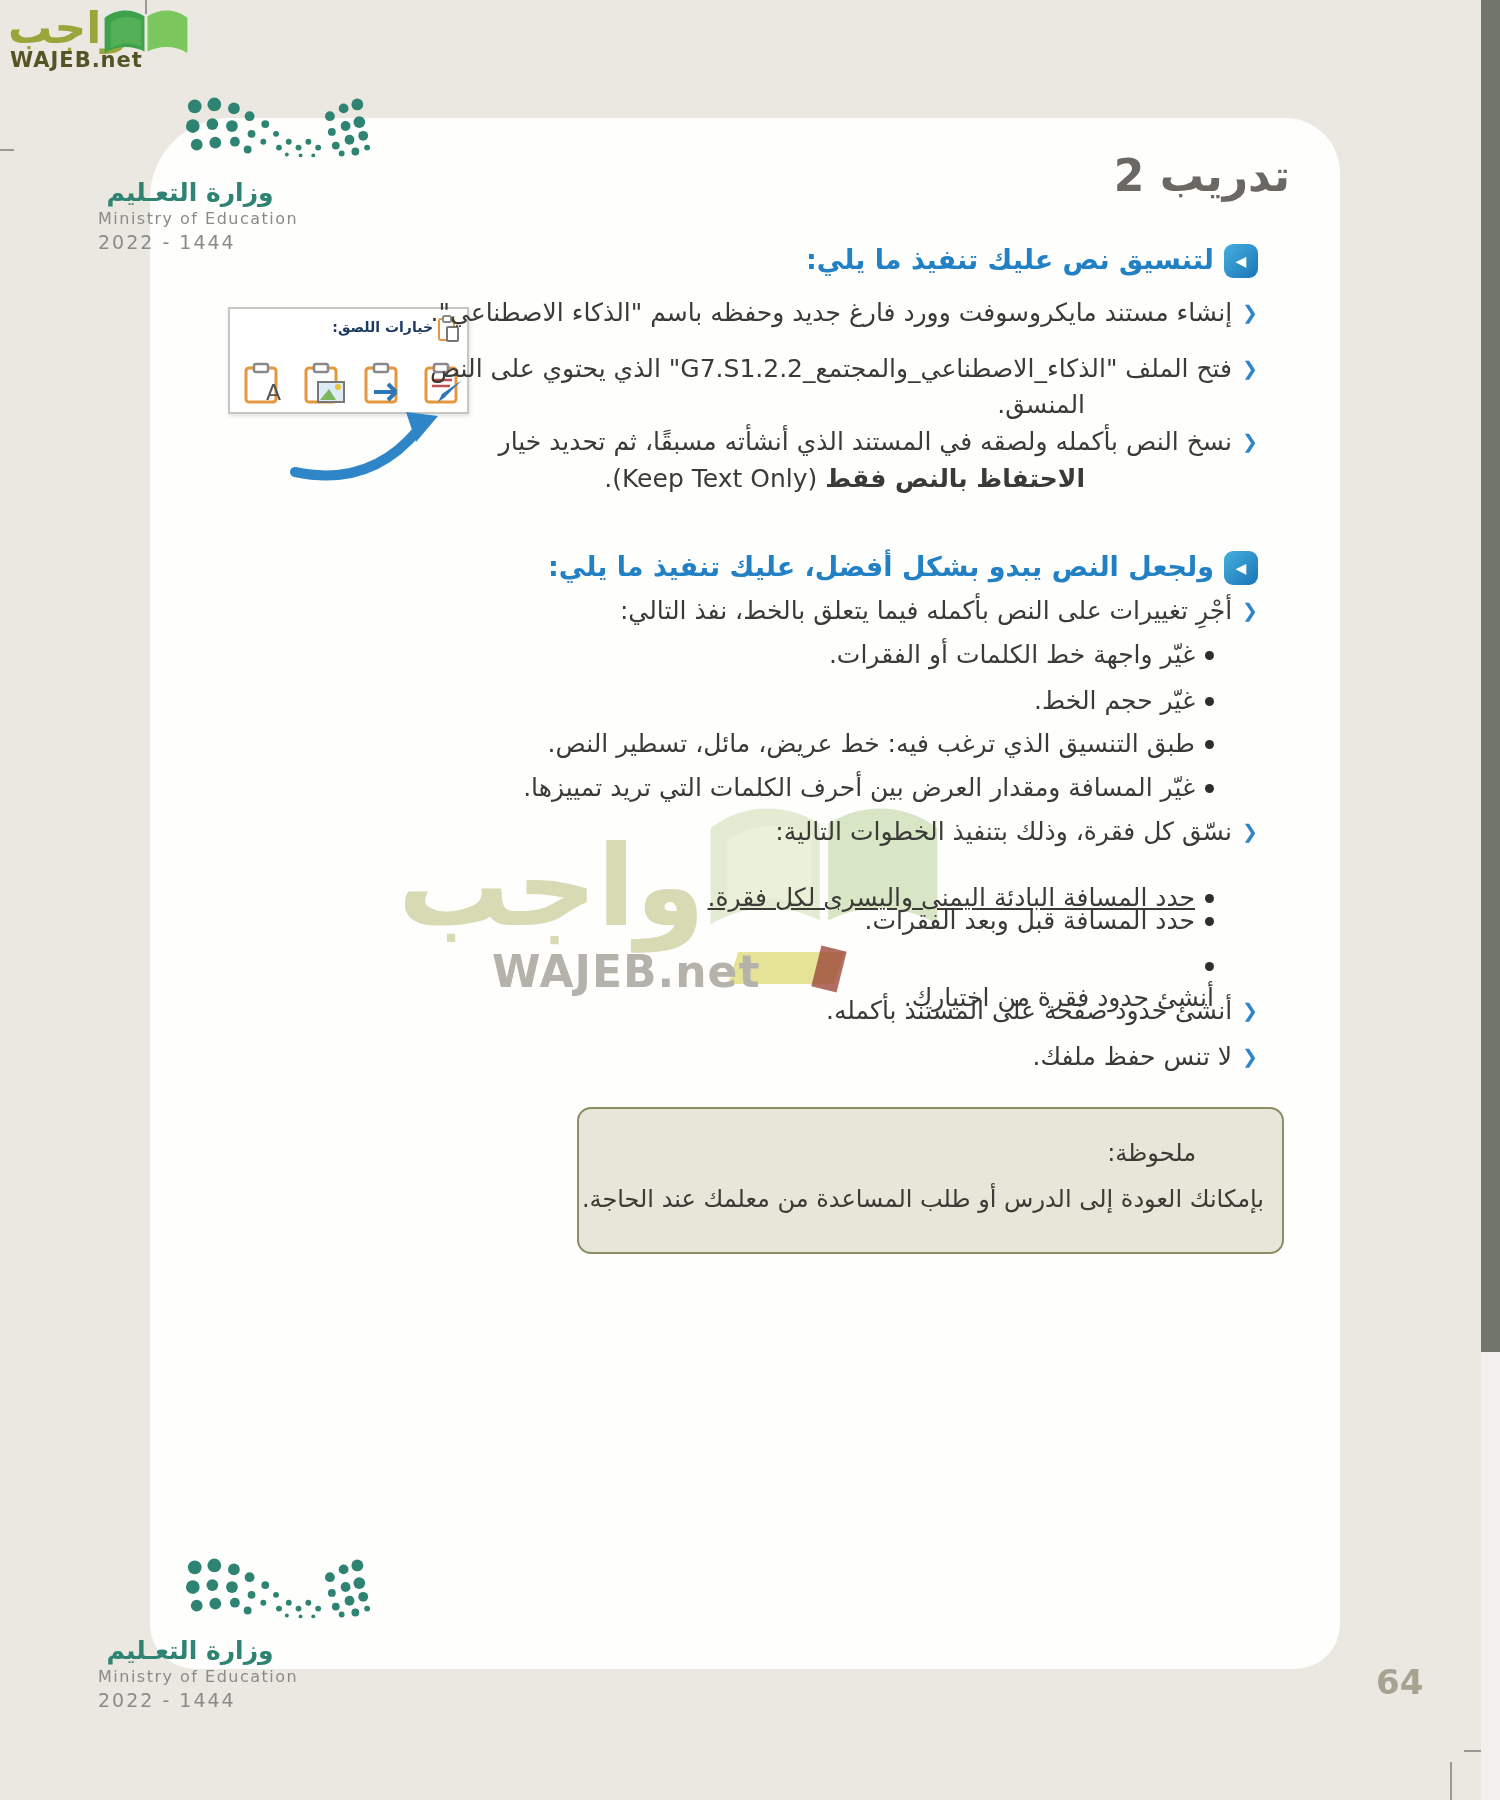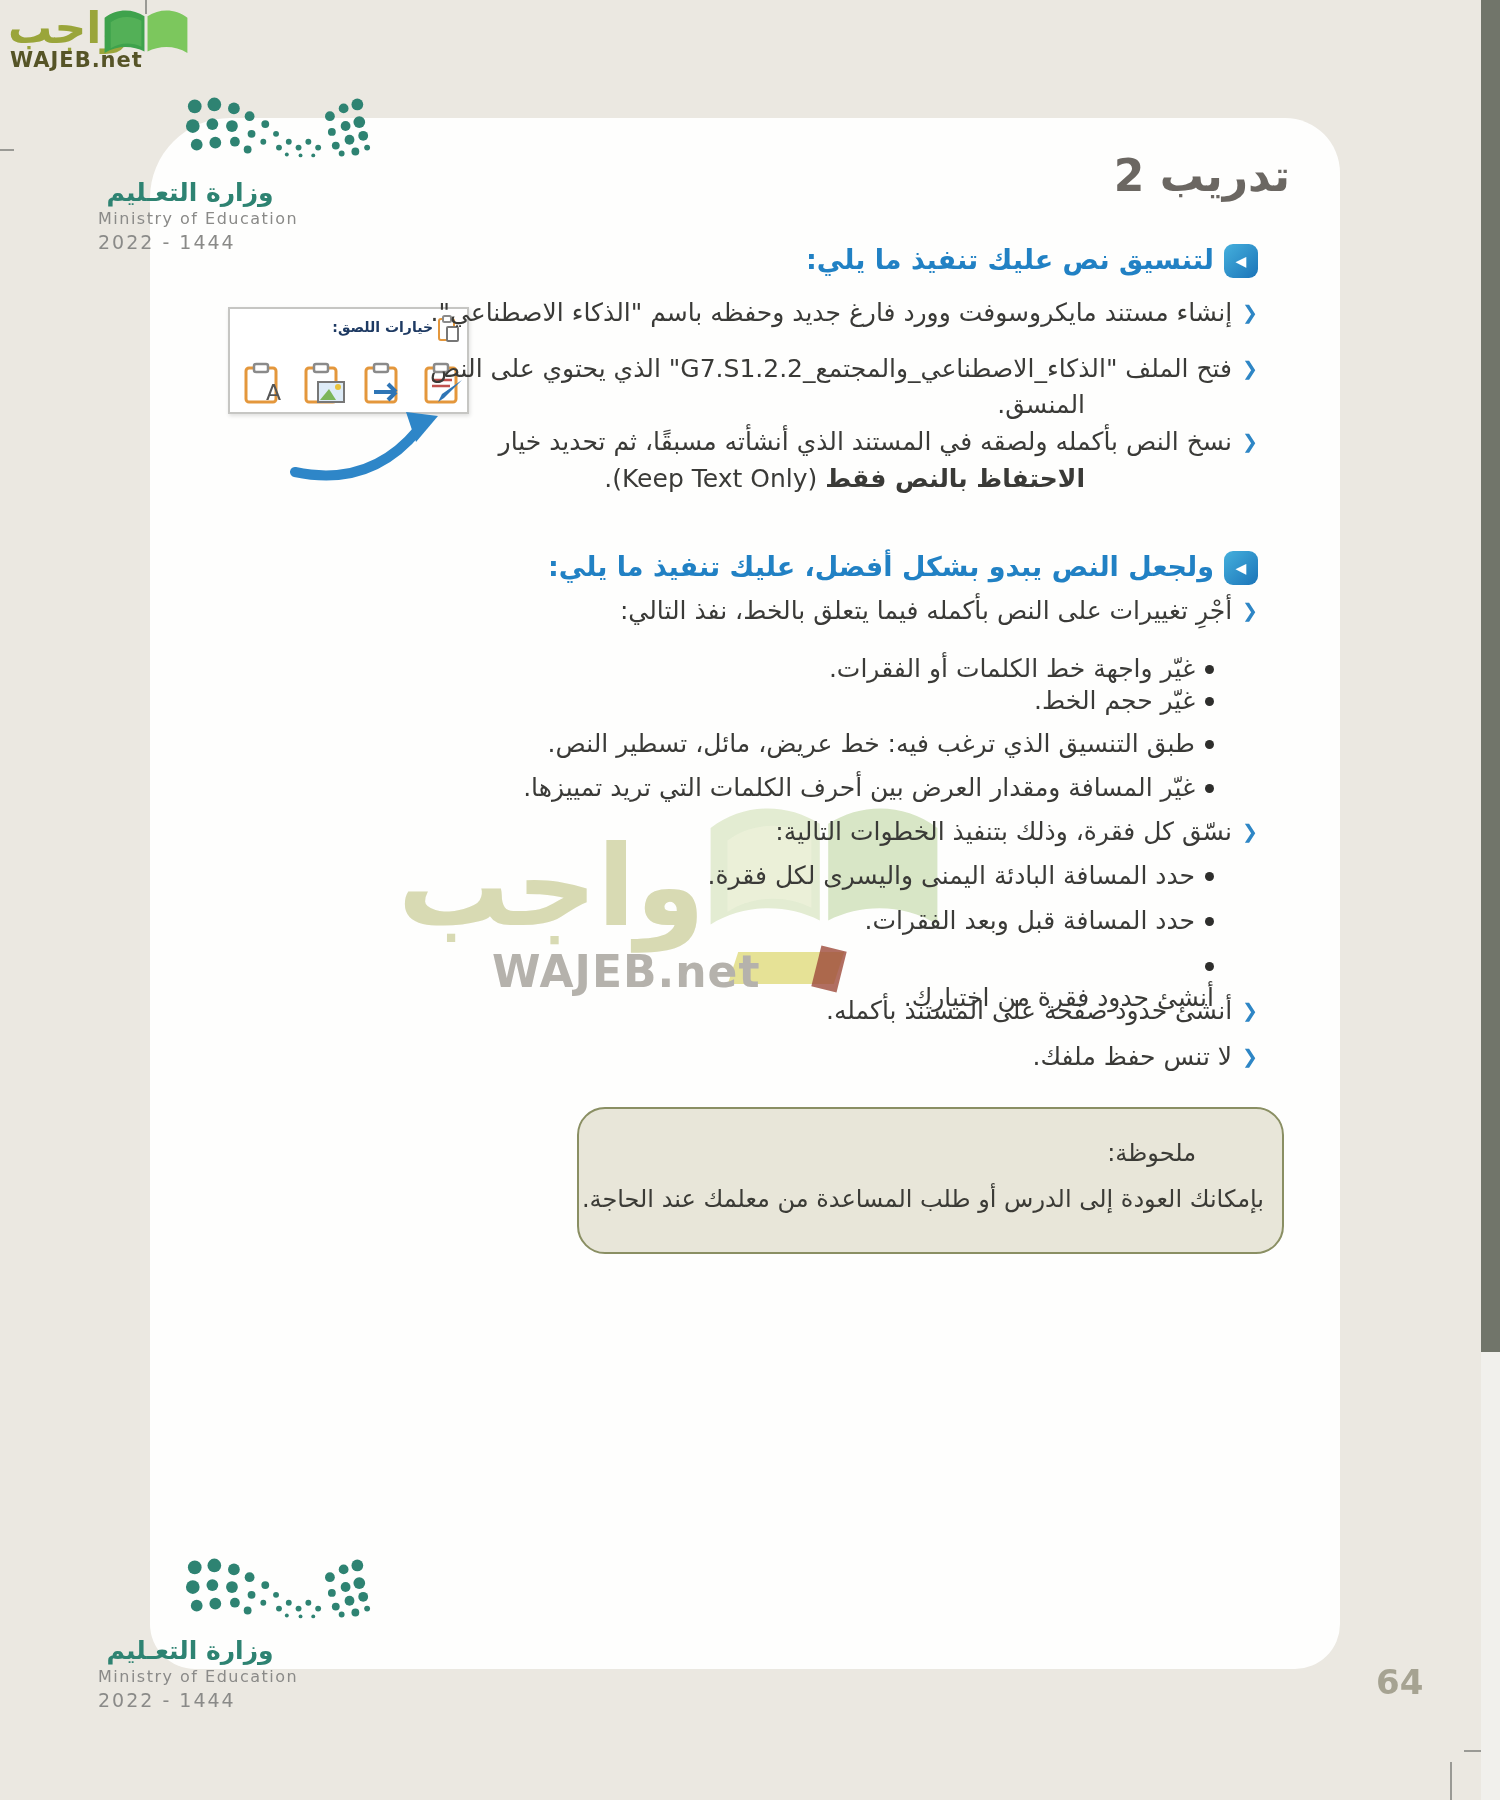--- a/index.html
+++ b/index.html
@@ -32,21 +32,21 @@
             align-items:center;justify-content:center;font-size:14px;margin-top:2px;}
   .cont{position:absolute;direction:rtl;display:flex;gap:8px;font-size:25px;color:#3a3a37;white-space:nowrap;}
   .bld{font-weight:bold;}
   
   .panel{position:absolute;left:228px;top:307px;width:237px;height:103px;background:#fff;
          border:2px solid #c6c6c3;box-shadow:1px 2px 4px rgba(0,0,0,0.12);}
   .panel-title{position:absolute;right:34px;top:10px;font-size:14px;font-weight:bold;color:#1e3a63;direction:rtl;white-space:nowrap;}
   .panel-icons{position:absolute;left:12px;bottom:6px;display:flex;gap:14px;}
   
   .note{position:absolute;left:577px;top:1107px;width:703px;height:143px;background:#e8e6d9;
-        border:2px solid #8a8f63;border-radius:28px;}
+        border:2px solid #8a8f63;border-radius:14px;}
   .note-title{position:absolute;right:86px;top:30px;font-size:24px;color:#3b3b36;direction:rtl;}
   .note-body{position:absolute;right:18px;top:76px;font-size:24px;color:#3b3b36;direction:rtl;white-space:nowrap;}
   
   .wm-ar{position:absolute;right:795px;top:830px;font-size:112px;font-weight:bold;color:#d8dab3;direction:rtl;line-height:1;}
   .wm-net{position:absolute;left:492px;top:946px;font-size:44px;font-weight:bold;color:#b5b2ac;letter-spacing:1px;}
   .wm-yellow{position:absolute;left:733px;top:952px;width:106px;height:32px;background:#ded873;opacity:.75;transform:skewX(-18deg);}
   .wm-red{position:absolute;left:816px;top:948px;width:26px;height:42px;background:#9e4a3a;opacity:.8;transform:rotate(14deg);}
   
   .pnum{position:absolute;left:1376px;top:1662px;font-size:34px;font-weight:bold;color:#a6a392;}
   
@@ -192,41 +192,41 @@
   </div>
 
   <div class="row hrow" style="right:242px;top:549px;">
     <span class="sec-icon">◀</span>
     <span>ولجعل النص يبدو بشكل أفضل، عليك تنفيذ ما يلي:</span>
   </div>
   <div class="row" style="right:242px;top:594px;">
     <span class="chevm">❮</span>
     <span>أجْرِ تغييرات على النص بأكمله فيما يتعلق بالخط، نفذ التالي:</span>
   </div>
-  <div class="row" style="right:286px;top:652px;">
+  <div class="row" style="right:286px;top:638px;">
     <span class="dotm"></span>
     <span>غيّر واجهة خط الكلمات أو الفقرات.</span>
   </div>
   <div class="row" style="right:286px;top:684px;margin-left:36px;">
     <span class="dotm"></span>
     <span>غيّر حجم الخط.</span>
   </div>
   <div class="row" style="right:286px;top:771px;">
     <span class="dotm"></span>
     <span>غيّر المسافة ومقدار العرض بين أحرف الكلمات التي تريد تمييزها.</span>
   </div>
   <div class="row" style="right:286px;top:727px;">
     <span class="dotm"></span>
     <span>طبق التنسيق الذي ترغب فيه: خط عريض، مائل، تسطير النص.</span>
   </div>
   <div class="row" style="right:242px;top:815px;">
     <span class="chevm">❮</span>
     <span>نسّق كل فقرة، وذلك بتنفيذ الخطوات التالية:</span>
   </div>
-  <div class="row" style="right:286px;top:859px;">
+  <div class="row" style="right:286px;top:881px;text-decoration:underline;">
     <span class="dotm"></span>
     <span>حدد المسافة البادئة اليمنى واليسرى لكل فقرة.</span>
   </div>
   <div class="row" style="right:286px;top:904px;">
     <span class="dotm"></span>
     <span>حدد المسافة قبل وبعد الفقرات.</span>
   </div>
   <div class="row" style="right:286px;top:949px;flex-direction:column;">
     <span class="dotm"></span>
     <span>أنشئ حدود فقرة من اختيارك.</span>

